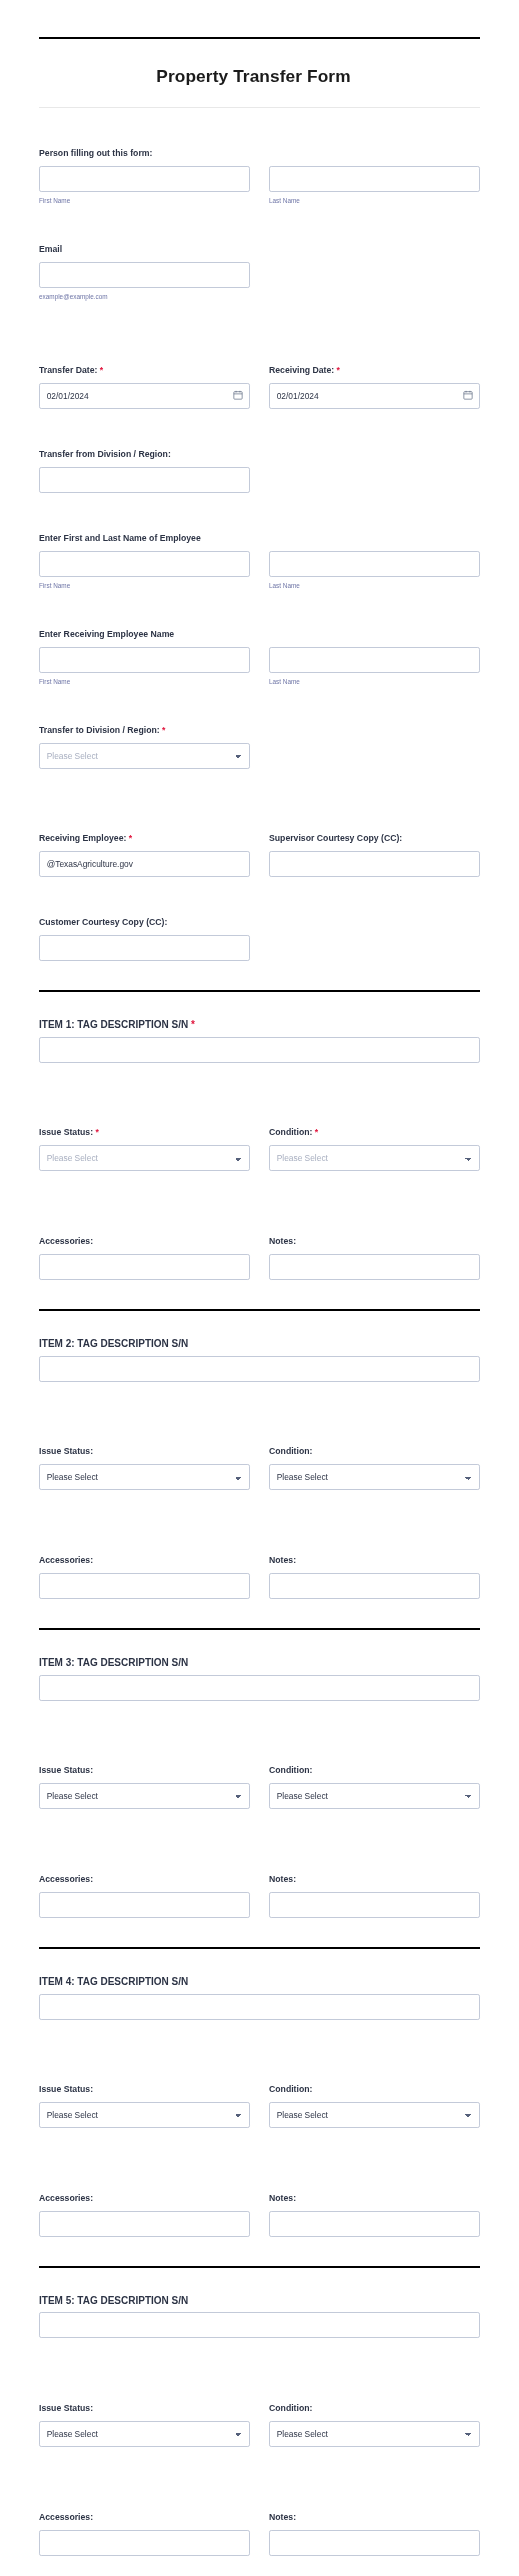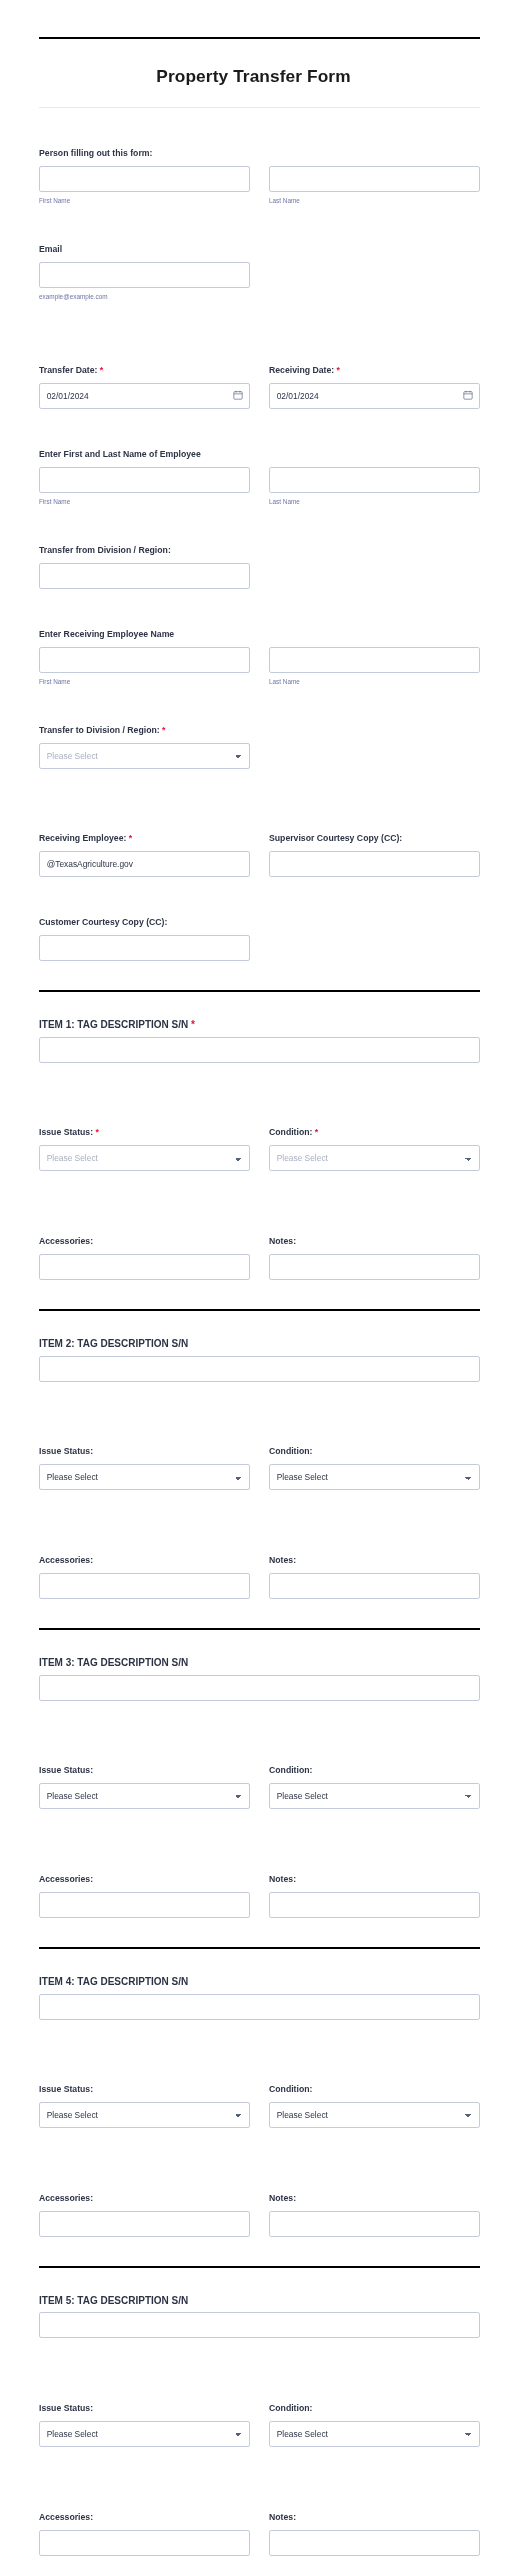--- a/index.html
+++ b/index.html
@@ -233,40 +233,40 @@
                   <line x1="5.5" y1="1.5" x2="5.5" y2="4.5" stroke="#55607a" stroke-width="1.2"></line>
                   <line x1="12.5" y1="1.5" x2="12.5" y2="4.5" stroke="#55607a" stroke-width="1.2"></line>
                 </svg>
             </span>
           </div>
         </div>
       </div>
     </div>
 
     <div class="field-block">
+      <span class="field-label">Transfer from Division / Region:</span>
+      <div class="row">
+        <div class="col-half">
+          <input class="txt" type="text" value="" style="">
+        </div>
+        <div class="col-half"></div>
+      </div>
+    </div>
+
+    <div class="field-block">
       <span class="field-label">Enter First and Last Name of Employee</span>
       <div class="row">
         <div class="col-half">
           <input class="txt" type="text" value="" style="">
           <span class="sublabel">First Name</span>
         </div>
         <div class="col-half">
           <input class="txt" type="text" value="" style="">
           <span class="sublabel">Last Name</span>
         </div>
-      </div>
-    </div>
-
-    <div class="field-block">
-      <span class="field-label">Transfer from Division / Region:</span>
-      <div class="row">
-        <div class="col-half">
-          <input class="txt" type="text" value="" style="">
-        </div>
-        <div class="col-half"></div>
       </div>
     </div>
 
     <div class="field-block">
       <span class="field-label">Enter Receiving Employee Name</span>
       <div class="row">
         <div class="col-half">
           <input class="txt" type="text" value="" style="">
           <span class="sublabel">First Name</span>
         </div>

